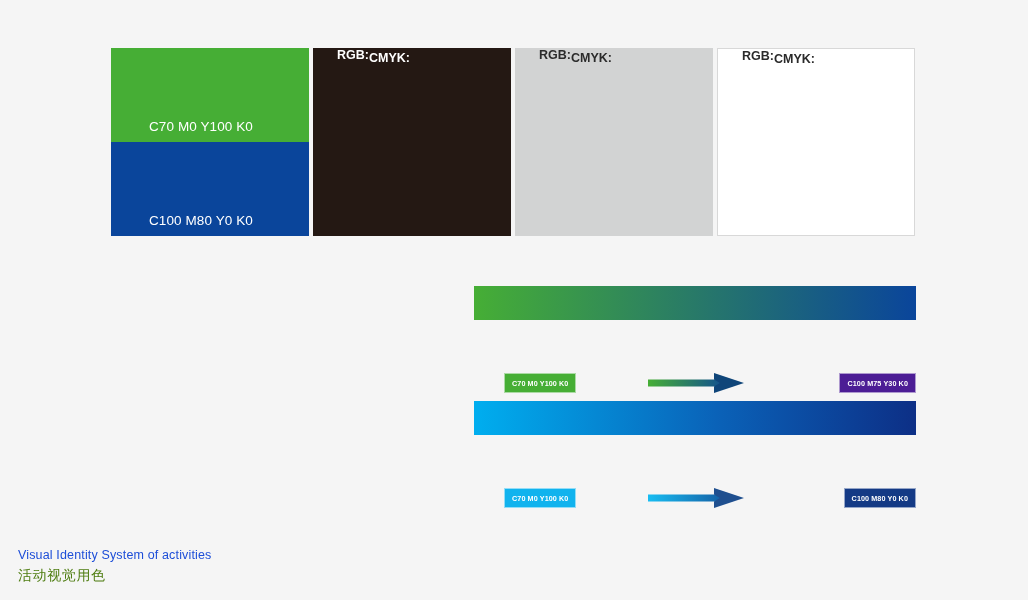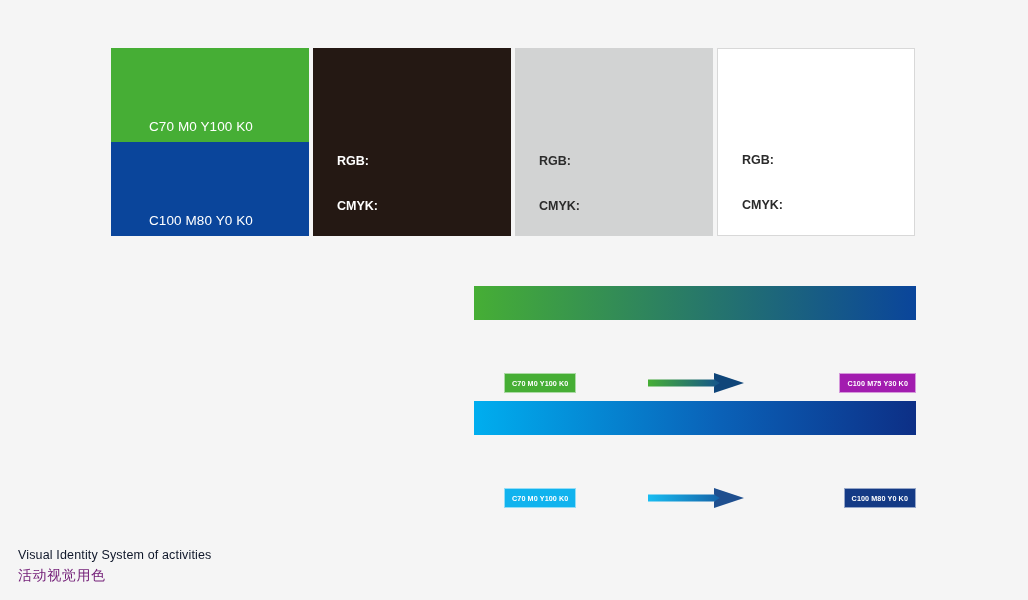--- a/index.html
+++ b/index.html
@@ -45,30 +45,29 @@
   .split-label {
     color: #ffffff;
     font-size: 13.5px;
     letter-spacing: .1px;
     white-space: nowrap;
   }
 
   
   .info-card {
     display: flex;
-    flex-direction: column;
-    justify-content: flex-end;
+    flex-direction: row;
     padding: 0 0 22px 24px;
   }
   .info-card.dark  { background: #241813; }
   .info-card.grey  { background: #d2d3d3; }
   .info-card.white { background: #ffffff; border: 1px solid #d8d8d8; }
 
   .info-block { line-height: 1.22; }
-  .info-block + .info-block { margin-top: 30px; }
+  .info-block + .info-block { margin-top: 3px; }
   .info-key, .info-val {
     font-size: 12.5px;
     font-weight: bold;
     white-space: nowrap;
     display: block;
   }
   .info-card.dark  .info-key,
   .info-card.dark  .info-val { color: #ffffff; }
   .info-card.grey  .info-key,
   .info-card.grey  .info-val { color: #2b2b2b; }
@@ -126,28 +125,28 @@
   }
 
   
   .footer {
     position: absolute;
     left: 18px;
     top: 548px;
   }
   .footer-en {
     font-size: 12.5px;
-    color: #0f172a;
+    color: #1d4ed8;
     letter-spacing: .15px;
     white-space: nowrap;
   }
   .footer-cn {
     margin-top: 5px;
     font-size: 14px;
-    color: #701a75;
+    color: #4d7c0f;
     letter-spacing: .6px;
     white-space: nowrap;
   }
 </style>
 </head>
 <body style="background: rgb(245, 245, 245);">
 
 <div class="swatch-row">
 
   <div class="swatch-card">
@@ -211,21 +210,21 @@
           <linearGradient id="a1" x1="0" y1="0" x2="1" y2="0">
             <stop offset="0" stop-color="#46ae35"></stop>
             <stop offset="1" stop-color="#15558c"></stop>
           </linearGradient>
         </defs>
         <rect x="0" y="9.5" width="72" height="7" fill="url(#a1)"></rect>
         <polygon points="66,3 96,13 66,23 66,16.5 72,13 66,9.5" fill="#0f4579"></polygon>
       </svg>
     </div>
 
-    <div class="chip right" style="background:#a21caf;">
+    <div class="chip right" style="background:#4c1d95;">
       <span class="chip-label">C100 M75 Y30 K0</span>
     </div>
   </div>
 </div>
 
 <div class="grad-section row2">
 
   <svg class="grad-bar" viewBox="0 0 442 34" preserveAspectRatio="none">
     <defs>
       <linearGradient id="g2" x1="0" y1="0" x2="1" y2="0">

